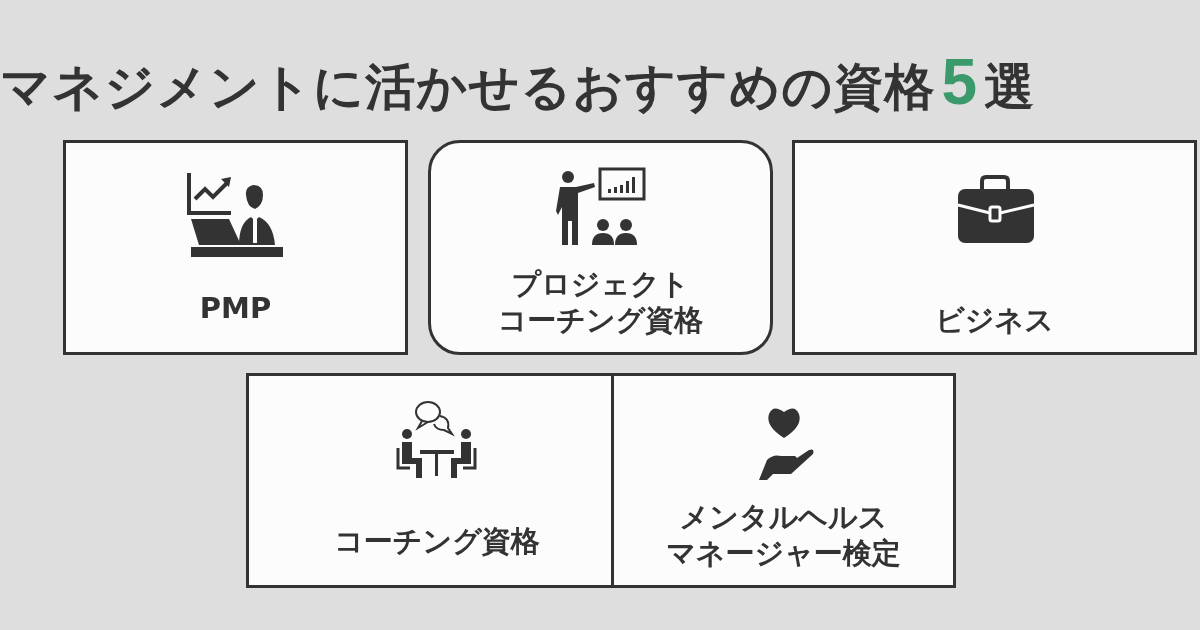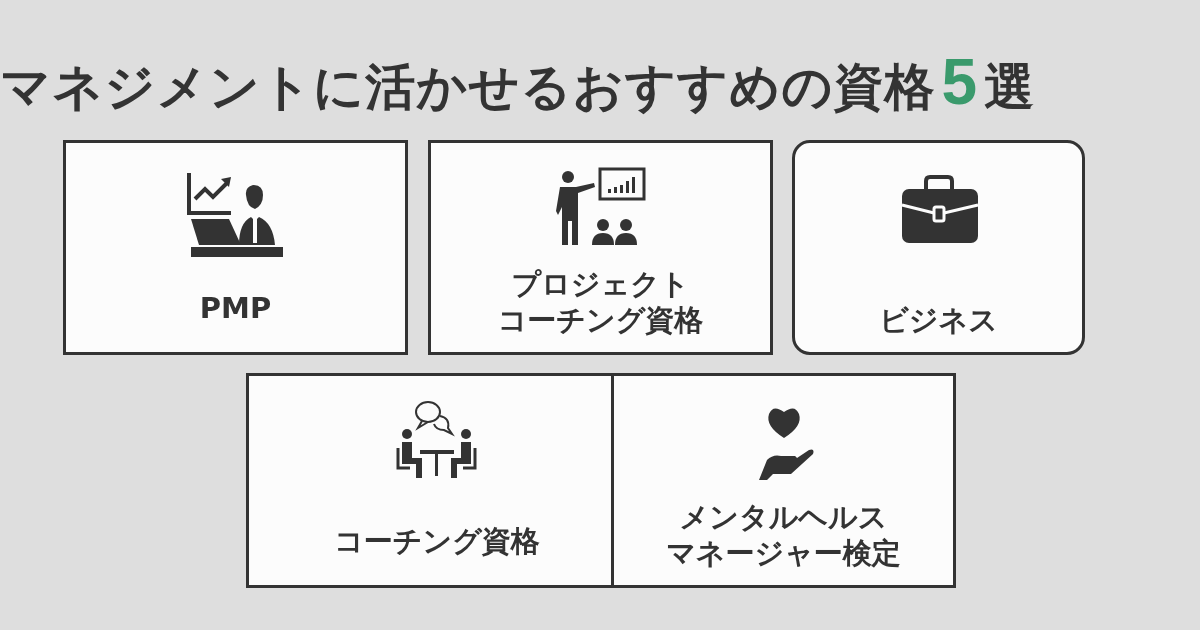--- a/index.html
+++ b/index.html
@@ -34,21 +34,21 @@
       <rect x="72" y="52" width="4" height="26" fill="#fcfcfc"></rect>
       <path d="M10 54 H48 L60 80 H18 Z" fill="#333"></path>
       <rect x="10" y="82" width="92" height="10" fill="#333"></rect>
     </svg>
   </div>
   <div class="label single">
     <span>PMP</span>
   </div>
 </div>
 
-<div class="card" style="left:428px;top:140px;width:345px;height:215px;">
+<div class="card" style="left:428px;top:140px;width:345px;height:215px;border-radius:32px;">
   <div class="icon">
     <svg viewBox="0 0 110 100">
       <circle cx="22" cy="12" r="6" fill="#333"></circle>
       <path d="M14 22 H30 L48 18 L49 22 L32 28 V80 H26 V56 H22 V80 H16 V42 L12 50 L10 46 Z" fill="#333"></path>
       <rect x="54" y="4" width="44" height="30" fill="none" stroke="#333" stroke-width="3"></rect>
       <rect x="62" y="24" width="3" height="4" fill="#333"></rect>
         <rect x="68" y="22" width="3" height="6" fill="#333"></rect>
       <rect x="74" y="20" width="3" height="8" fill="#333"></rect>
         <rect x="80" y="16" width="3" height="12" fill="#333"></rect>
       <rect x="86" y="12" width="3" height="16" fill="#333"></rect>
@@ -57,21 +57,21 @@
       <circle cx="80" cy="60" r="6" fill="#333"></circle>
         <path d="M69 80 Q69 68 80 68 Q91 68 91 80Z" fill="#333"></path>
     </svg>
   </div>
   <div class="label">
     <span>プロジェクト</span>
     <span>コーチング資格</span>
   </div>
 </div>
 
-<div class="card" style="left:792px;top:140px;width:293px;height:215px;border-radius:18px;">
+<div class="card" style="left:792px;top:140px;width:405px;height:215px;">
   <div class="icon">
     <svg viewBox="0 0 110 100">
       <path d="M42 24 V16 Q42 12 46 12 H64 Q68 12 68 16 V24" stroke="#333" stroke-width="4" fill="none"></path>
       <rect x="18" y="24" width="76" height="54" rx="7" fill="#333"></rect>
       <path d="M18 40 L50 48 M60 48 L94 40" stroke="#fcfcfc" stroke-width="3"></path>
       <rect x="50" y="42" width="10" height="14" rx="2" fill="#333" stroke="#fcfcfc" stroke-width="3"></rect>
     </svg>
   </div>
   <div class="label">
     <span>ビジネス</span>

